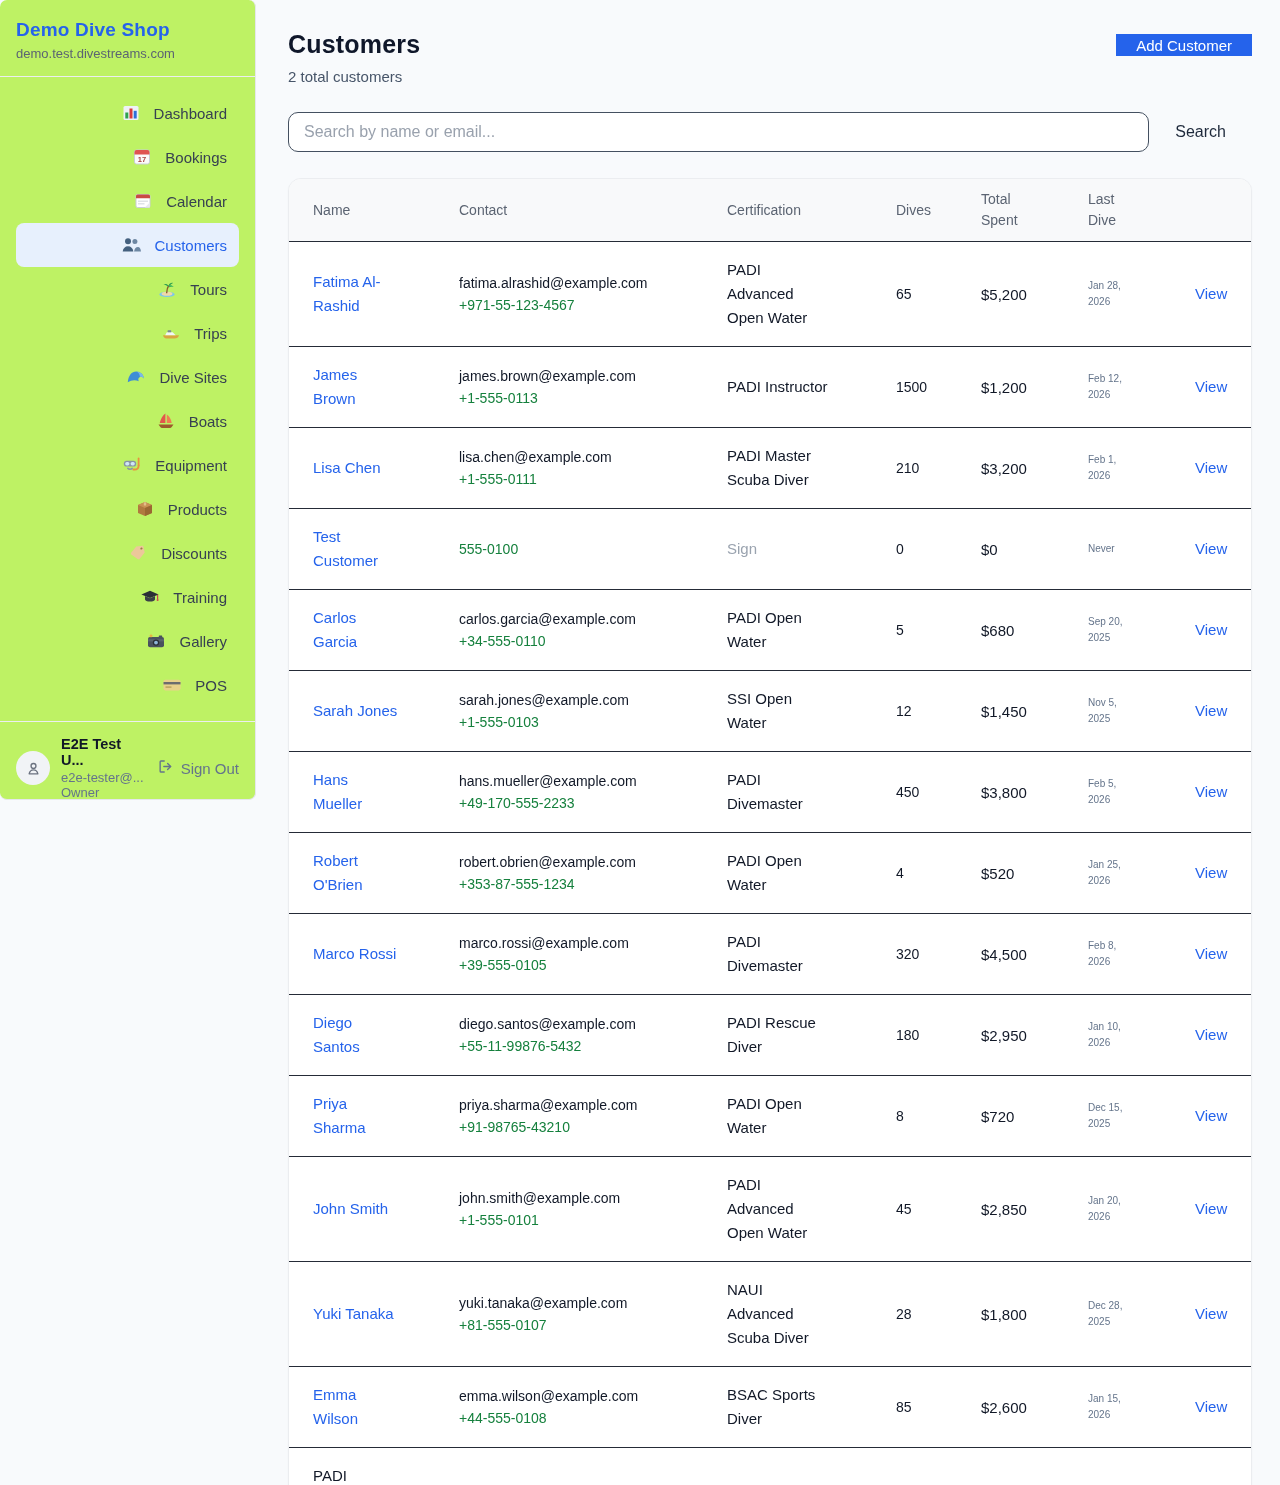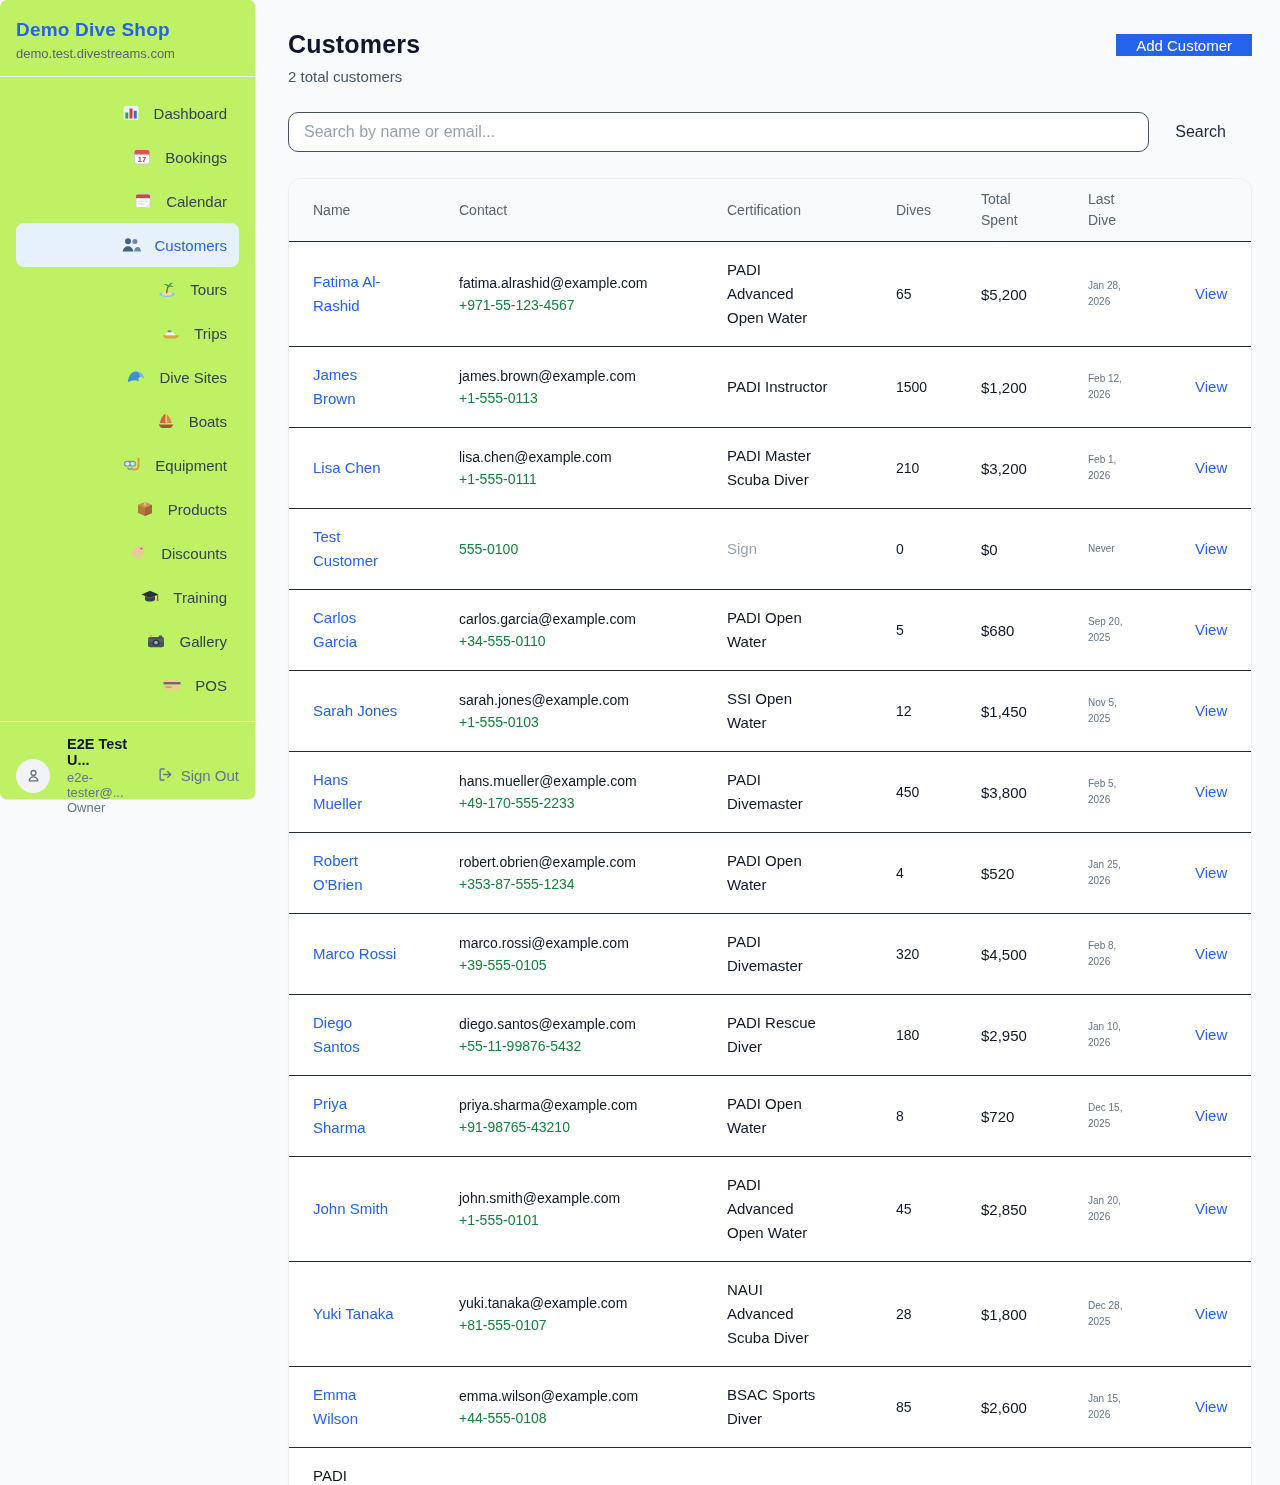--- a/index.html
+++ b/index.html
@@ -28,21 +28,21 @@
     display: flex; align-items: center; gap: 13px;
     height: 44px; padding: 0 12px; border-radius: 8px;
     font-size: 15px; color: #374151; cursor: pointer; justify-content: flex-end;
   }
   .nav-item.active { background: #e7f0fd; color: #2563eb; font-weight: 500; }
   .icon20 { width: 20px; height: 20px; flex: 0 0 20px; display:inline-block; }
   .icon20 svg { width: 100%; height: 100%; display:block; }
   .user-sec {
     border-top: 1px solid #eceef1;
     padding: 14px 16px 18px;
-    display: flex; align-items: center; gap: 17px;
+    display: flex; align-items: center; gap: 11px;
   }
   .avatar {
     width: 34px; height: 34px; border-radius: 50%;
     background: #f1f3f6; flex: 0 0 34px;
     display:flex; align-items:center; justify-content:center;
   }
   .avatar svg { width: 19px; height: 19px; }
   .user-info { flex: 1 1 auto; min-width: 0; }
   .user-name { font-size: 14.5px; font-weight: 700; color: #111827; }
   .user-email { font-size: 13px; color: #64748b; margin-top: 2px; }

